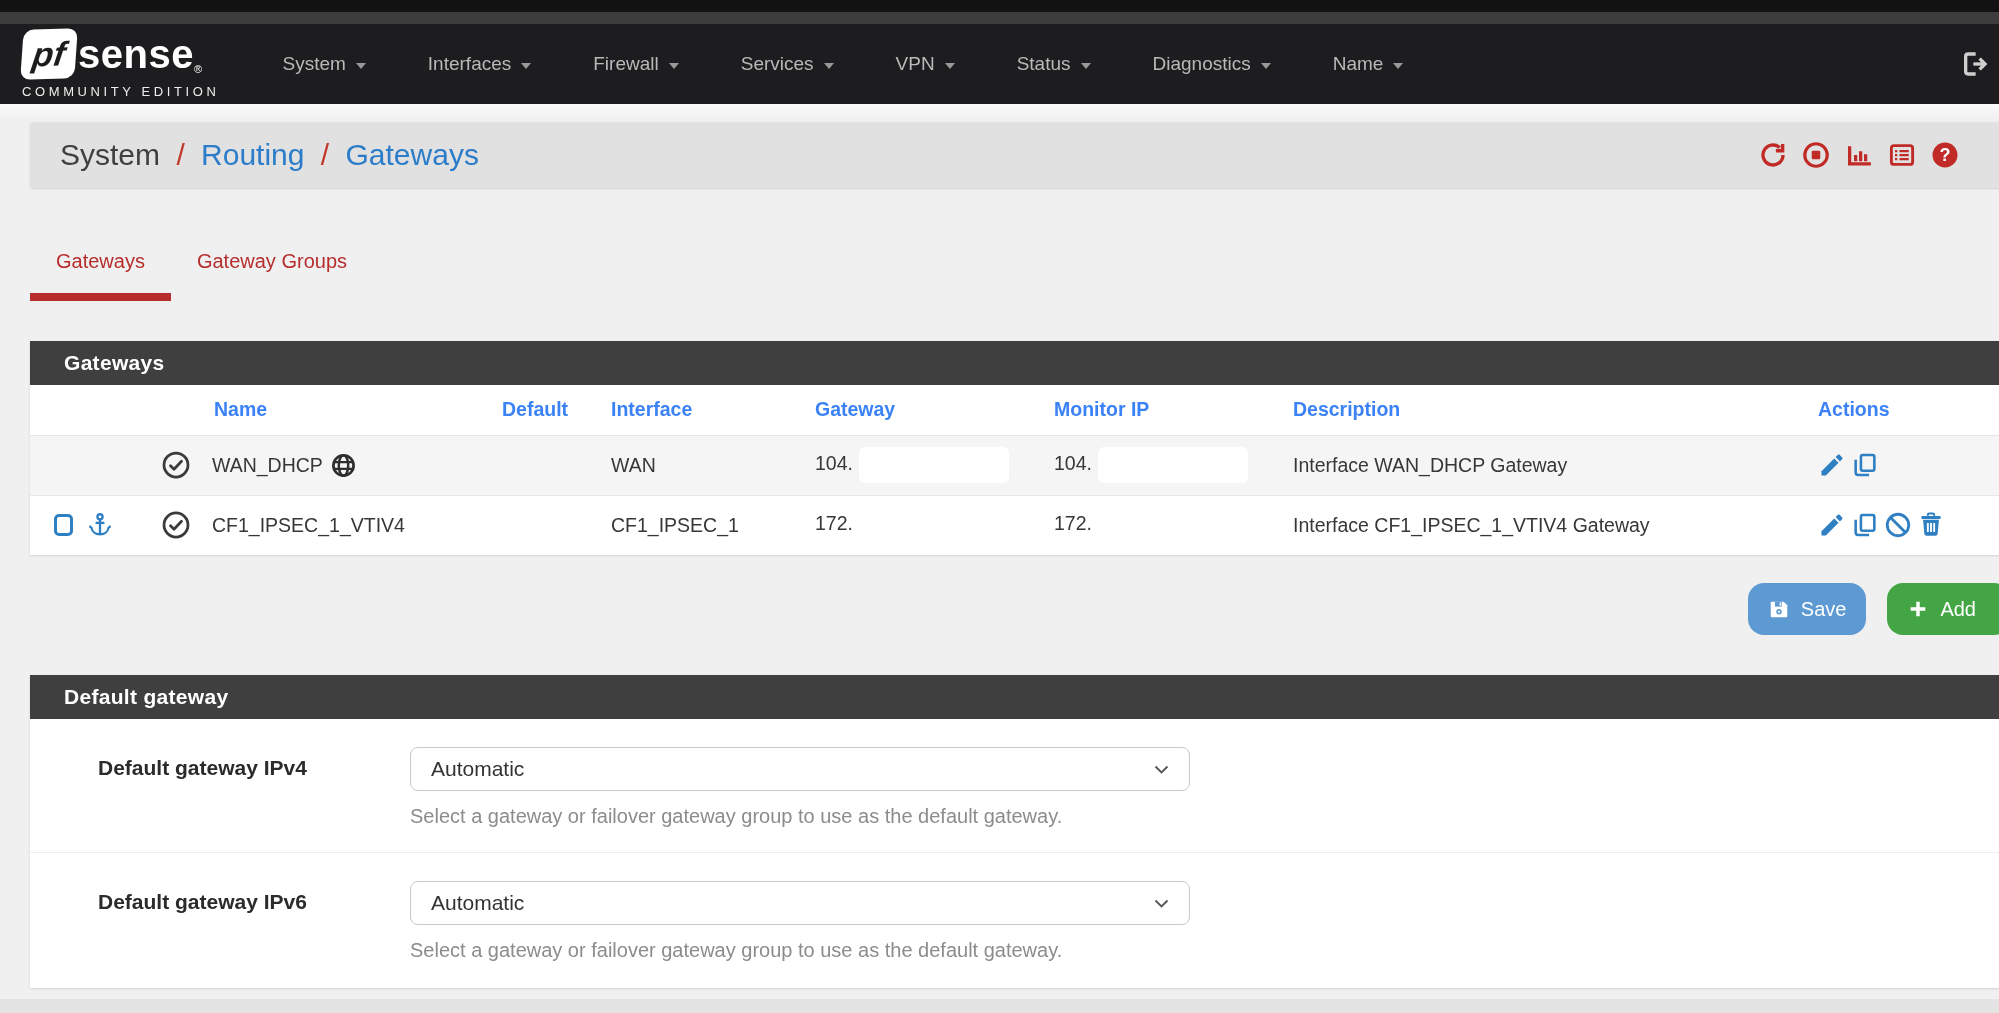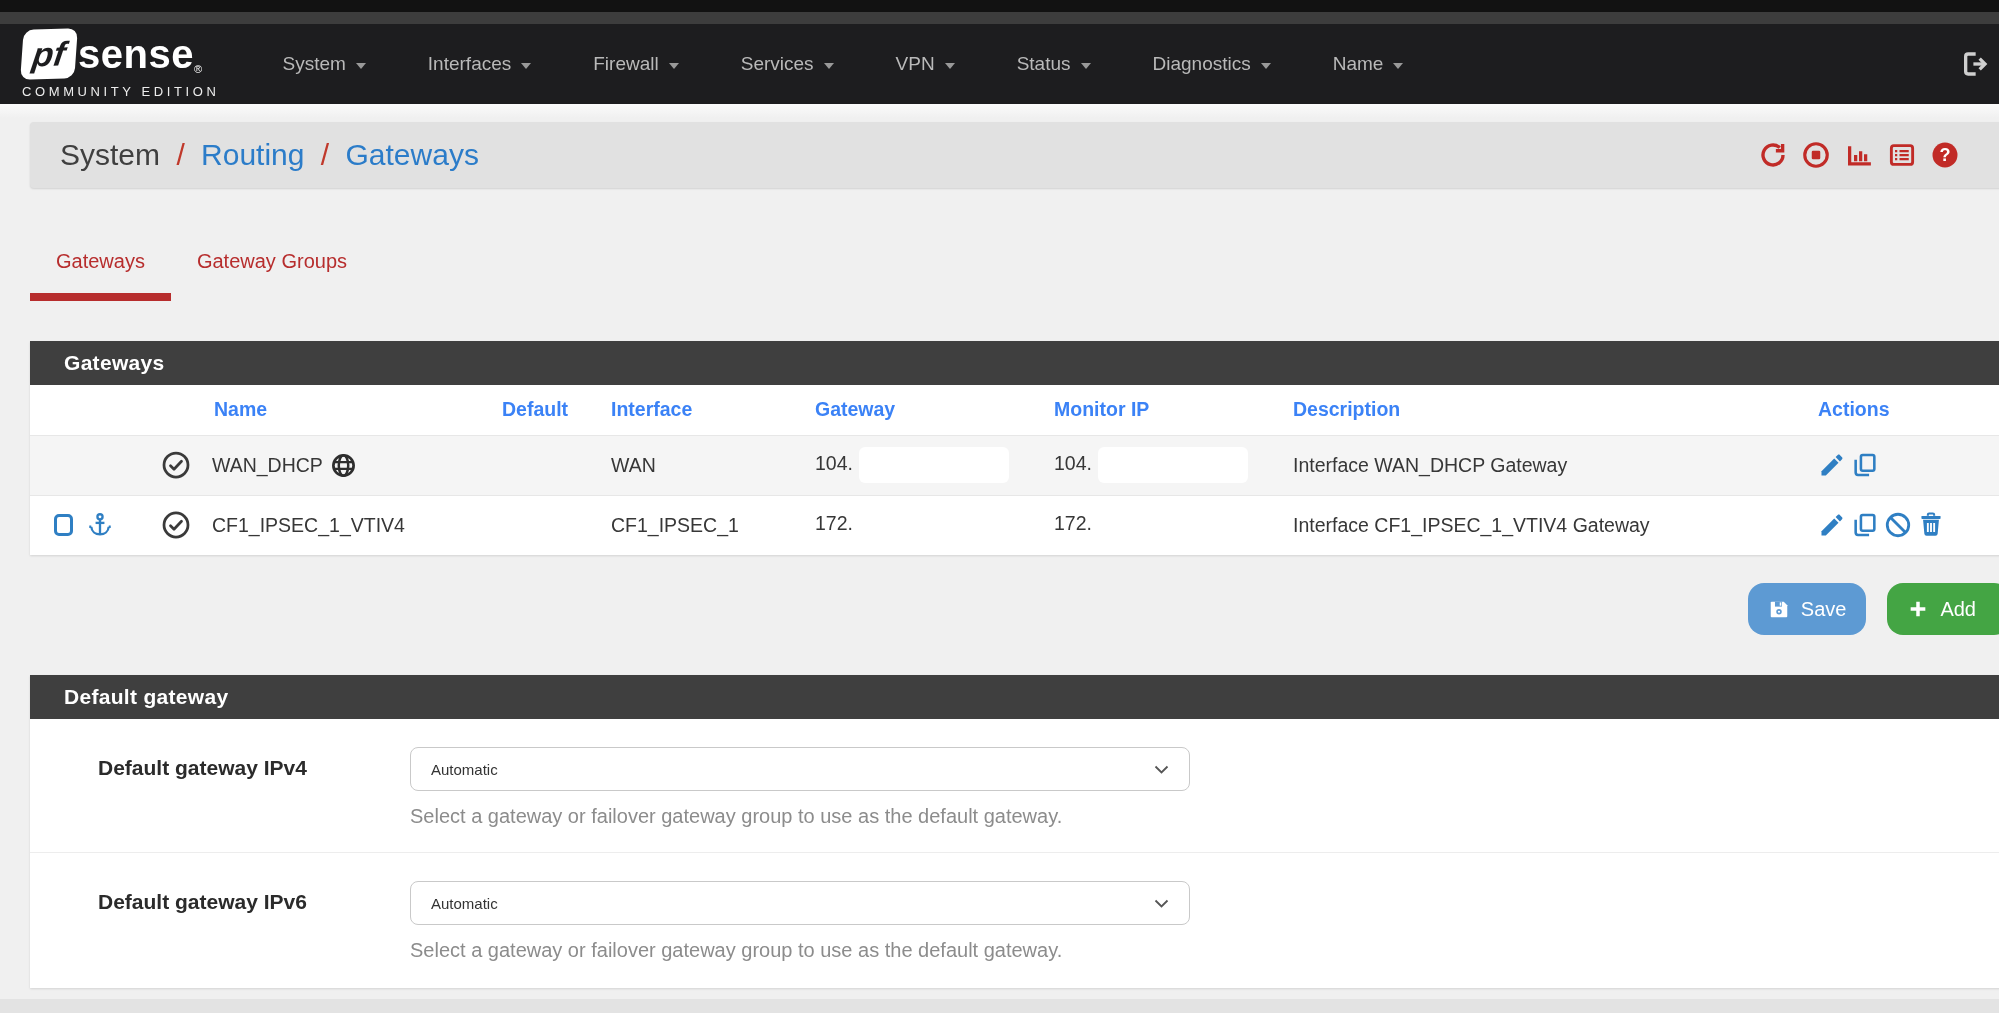--- a/index.html
+++ b/index.html
@@ -74,21 +74,21 @@
   .btn-save { background:#5d9ad3; }
   .btn-add { background:#44a544; padding-right:34px; }
 
   
   .form-row { display:flex; padding:28px 0 0 68px; }
   .form-row + .form-row { border-top:1px solid #ededed; margin-top:24px; }
   .form-row:last-child { padding-bottom:26px; }
   .f-label { width:312px; font-size:21px; font-weight:bold; color:#2b2b2b; padding-top:9px; }
   .f-field { width:780px; }
   .select { height:44px; border:1px solid #c9c9c9; border-radius:8px; background:#fff; display:flex; align-items:center;
-            justify-content:space-between; padding:0 20px; font-size:15px; color:#333; cursor:pointer; }
+            justify-content:space-between; padding:0 20px; font-size:21px; color:#333; cursor:pointer; }
   .help { margin-top:14px; font-size:20px; color:#8c8c8c; }
 
   .bottom-strip { position:absolute; left:0; bottom:0; width:1999px; height:14px; background:#e3e3e3; }
 </style>
 </head>
 <body>
 
 <div class="chrome-strip-dark"></div>
 <div class="chrome-strip"></div>
 

